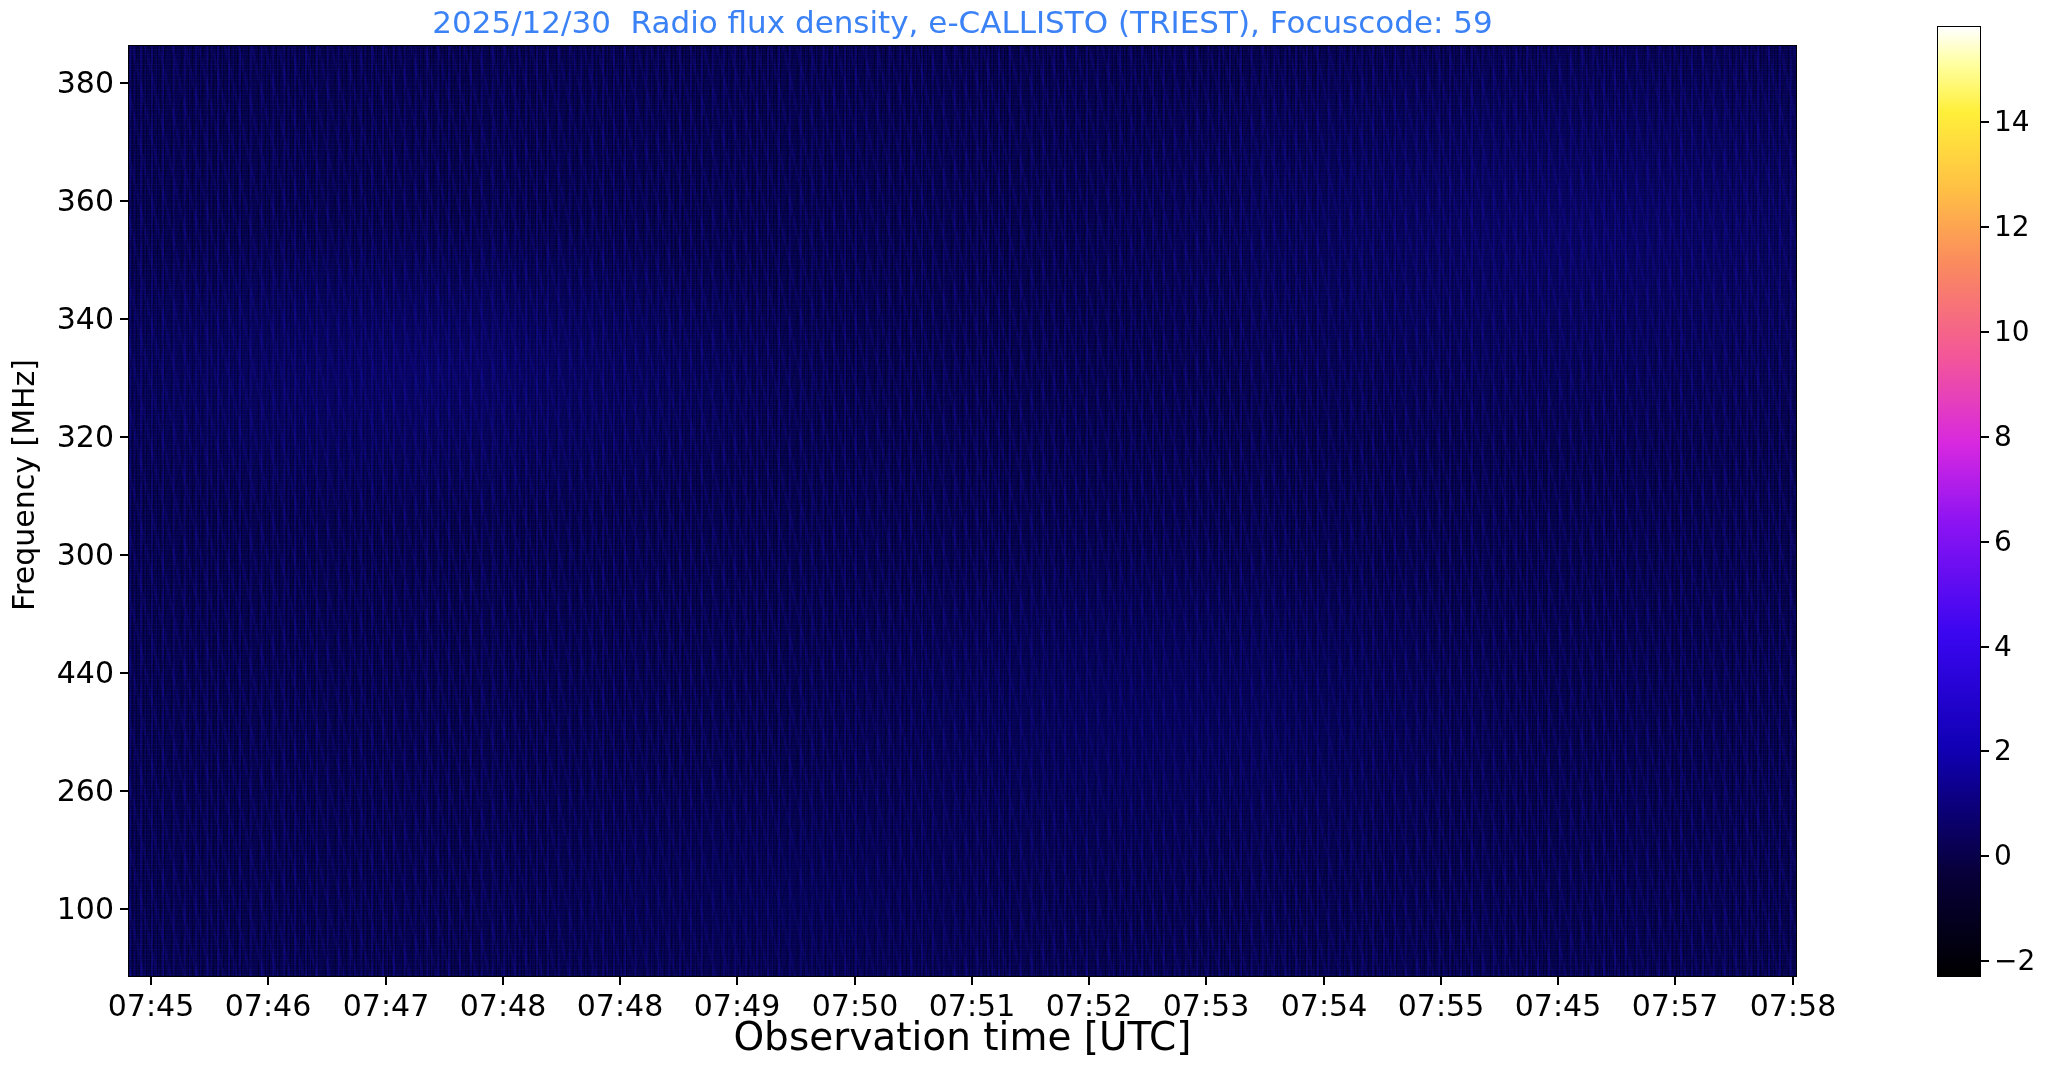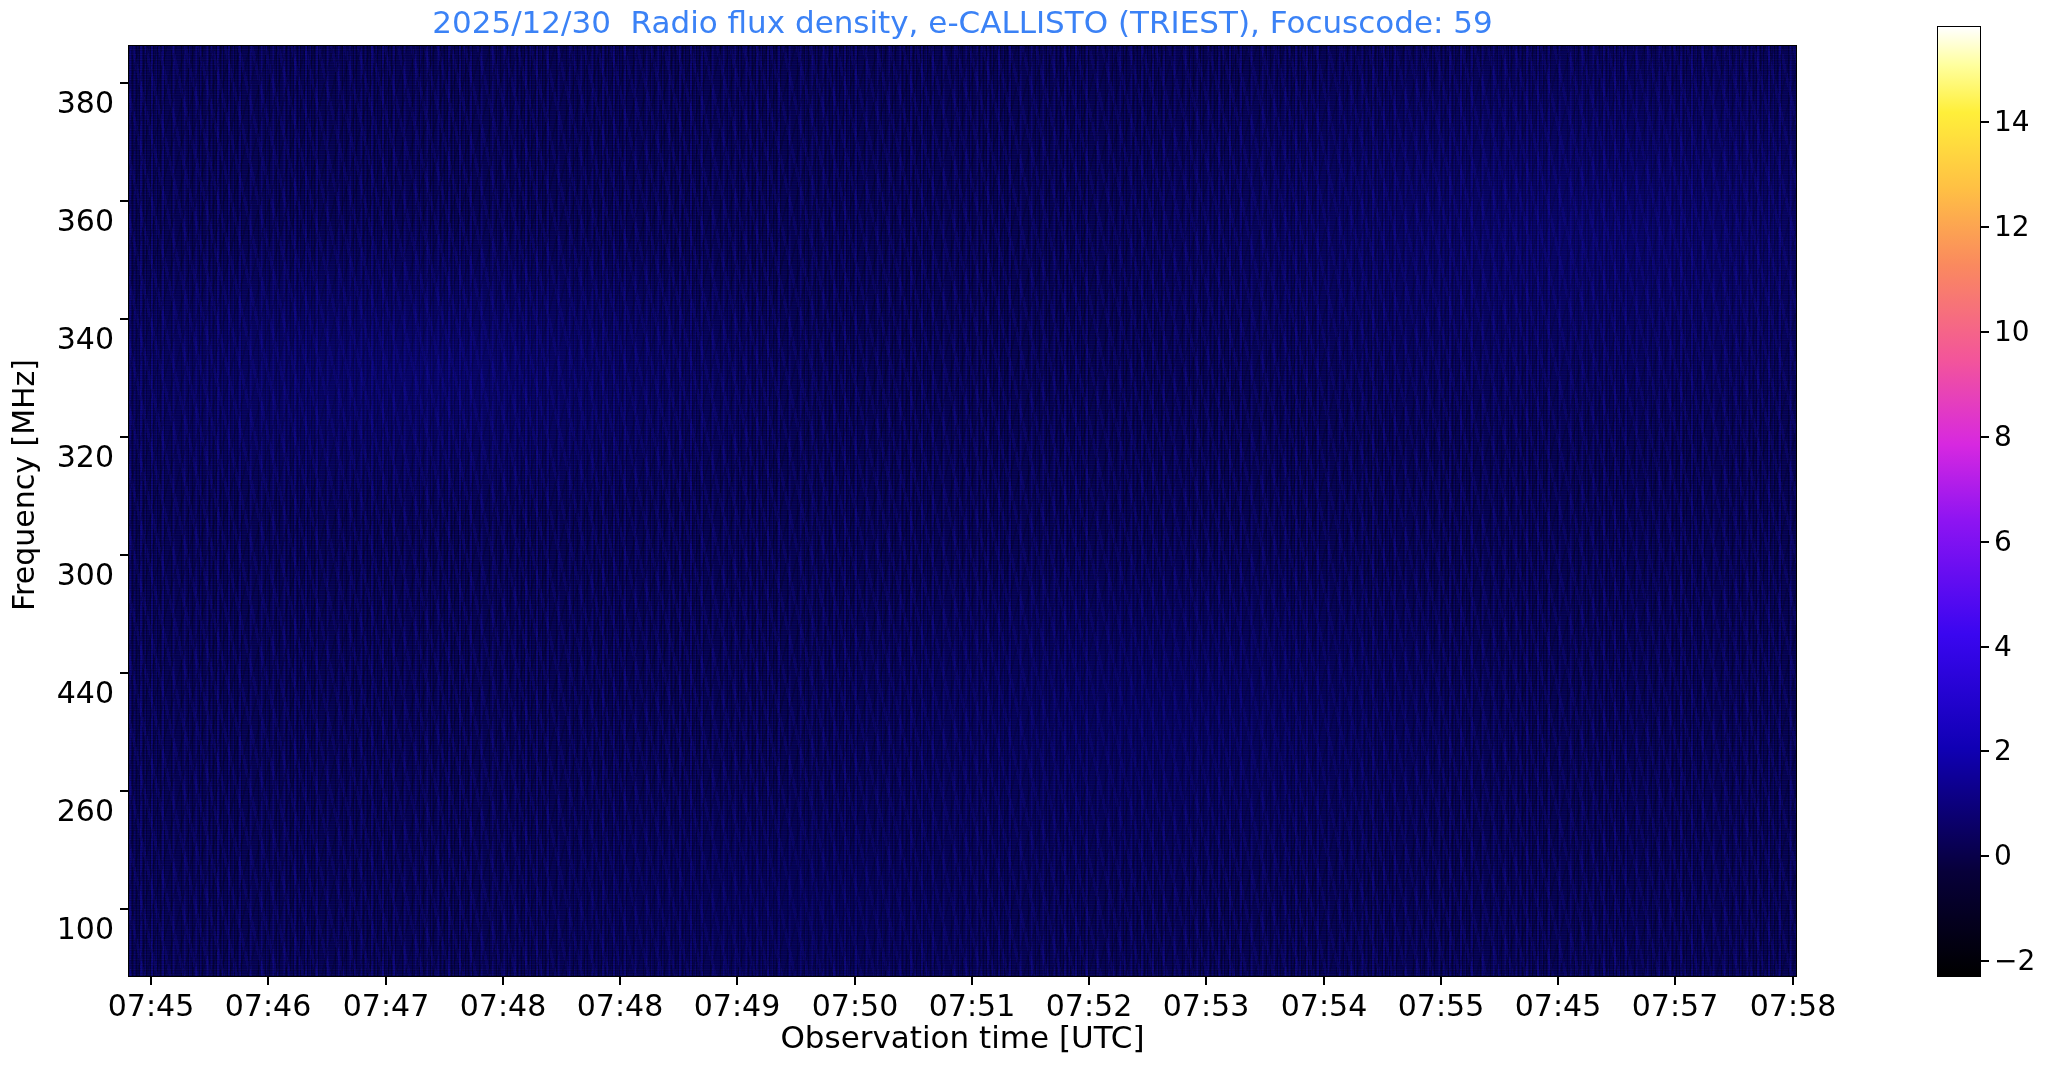--- a/index.html
+++ b/index.html
@@ -98,21 +98,20 @@
     height: 0;
   }
   #y-ticks .ytick-label {
     position: absolute;
     right: 14px;
     top: -18px;
     font-size: 30px;
     line-height: 36px;
     text-align: right;
     white-space: nowrap;
-    margin-top: 20px;
   }
   #y-ticks .ytick-mark {
     position: absolute;
     right: 0px;
     top: -1px;
     width: 8px;
     height: 2px;
     background: #000;
   }
   #y-axis-label {
@@ -148,21 +147,21 @@
     font-size: 30px;
     line-height: 36px;
     white-space: nowrap;
   }
   #x-axis-label {
     position: absolute;
     left: 128px;
     top: 1019px;
     width: 1669px;
     text-align: center;
-    font-size: 31px;
+    font-size: 39px;
     line-height: 36px;
     white-space: nowrap;
   }
 
   
   #colorbar-wrap {
     position: absolute;
     left: 1937px;
     top: 26px;
     width: 44px;

